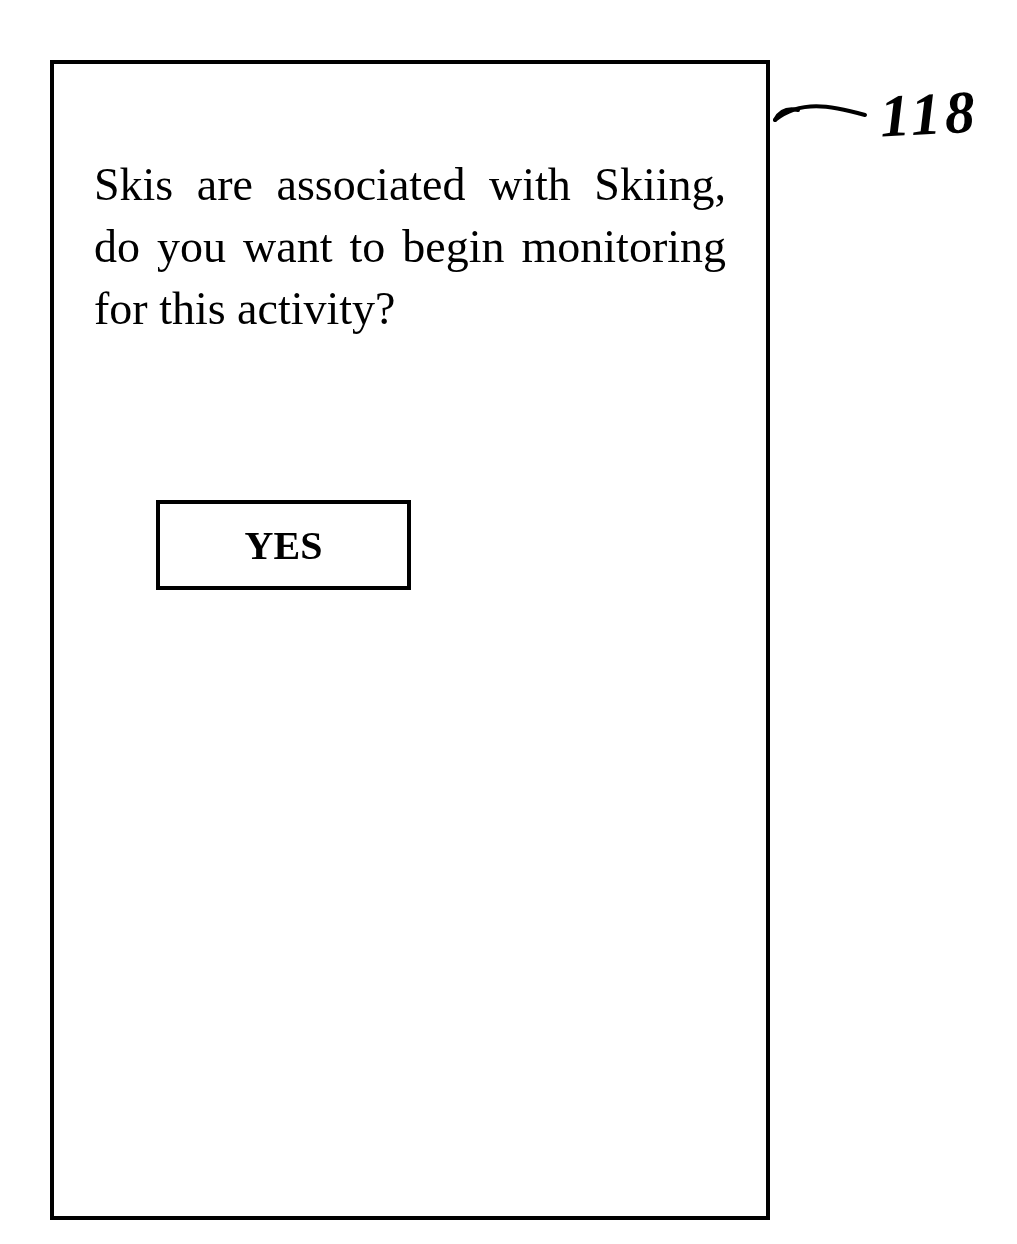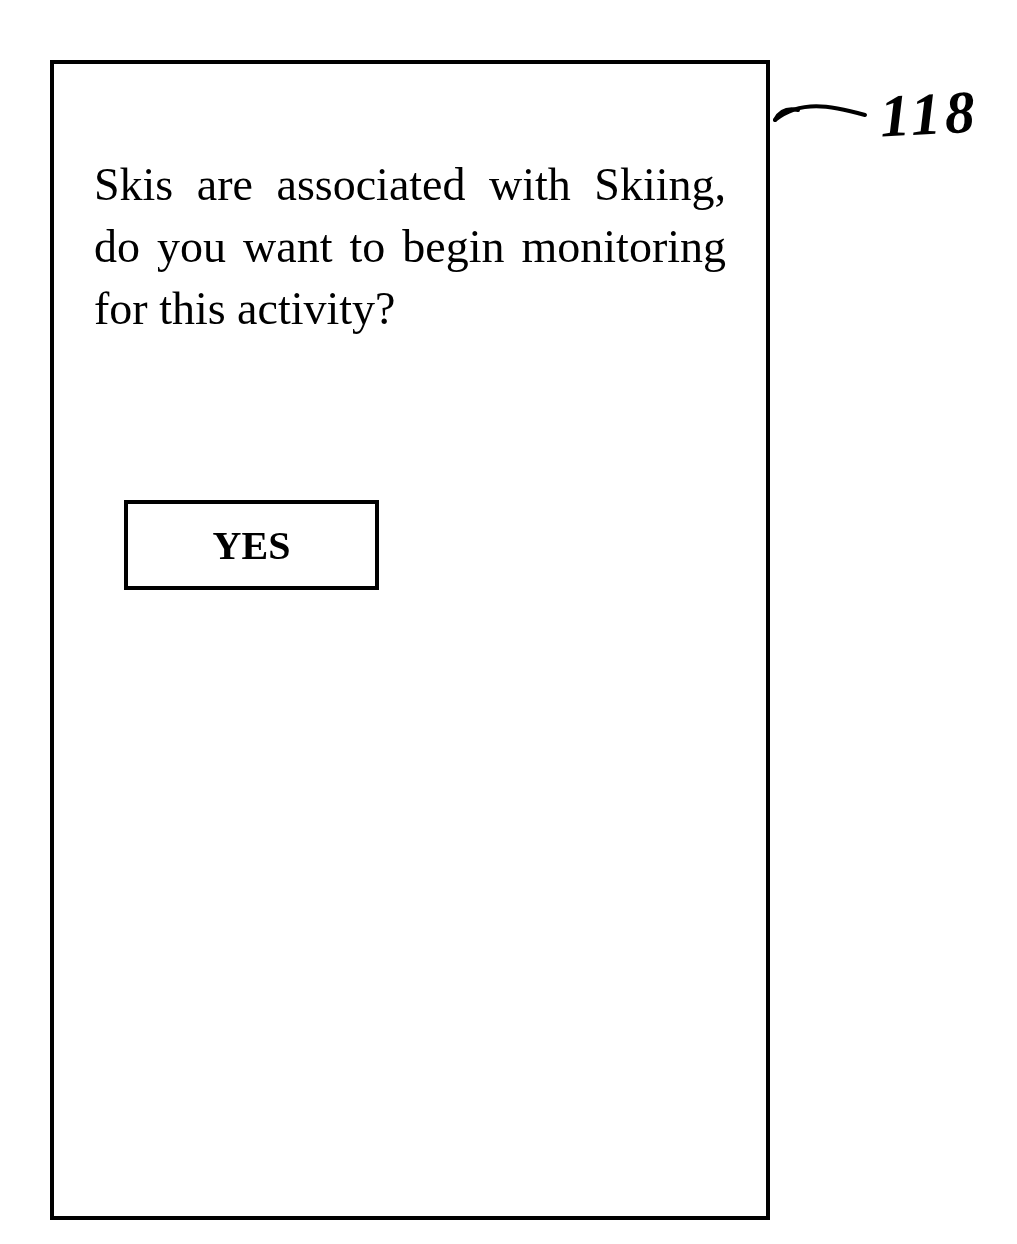--- a/index.html
+++ b/index.html
@@ -44,20 +44,21 @@
     border: 4px solid #000;
     background: #ffffff;
     font-family: "Times New Roman", Times, serif;
     font-size: 40px;
     font-weight: bold;
     cursor: pointer;
     display: flex;
     align-items: center;
     justify-content: center;
     padding: 0;
+    margin-left: 32px;
   }
   .callout {
     position: absolute;
     top: 90px;
     left: 770px;
     width: 230px;
     height: 80px;
     pointer-events: none;
   }
   .callout svg {

